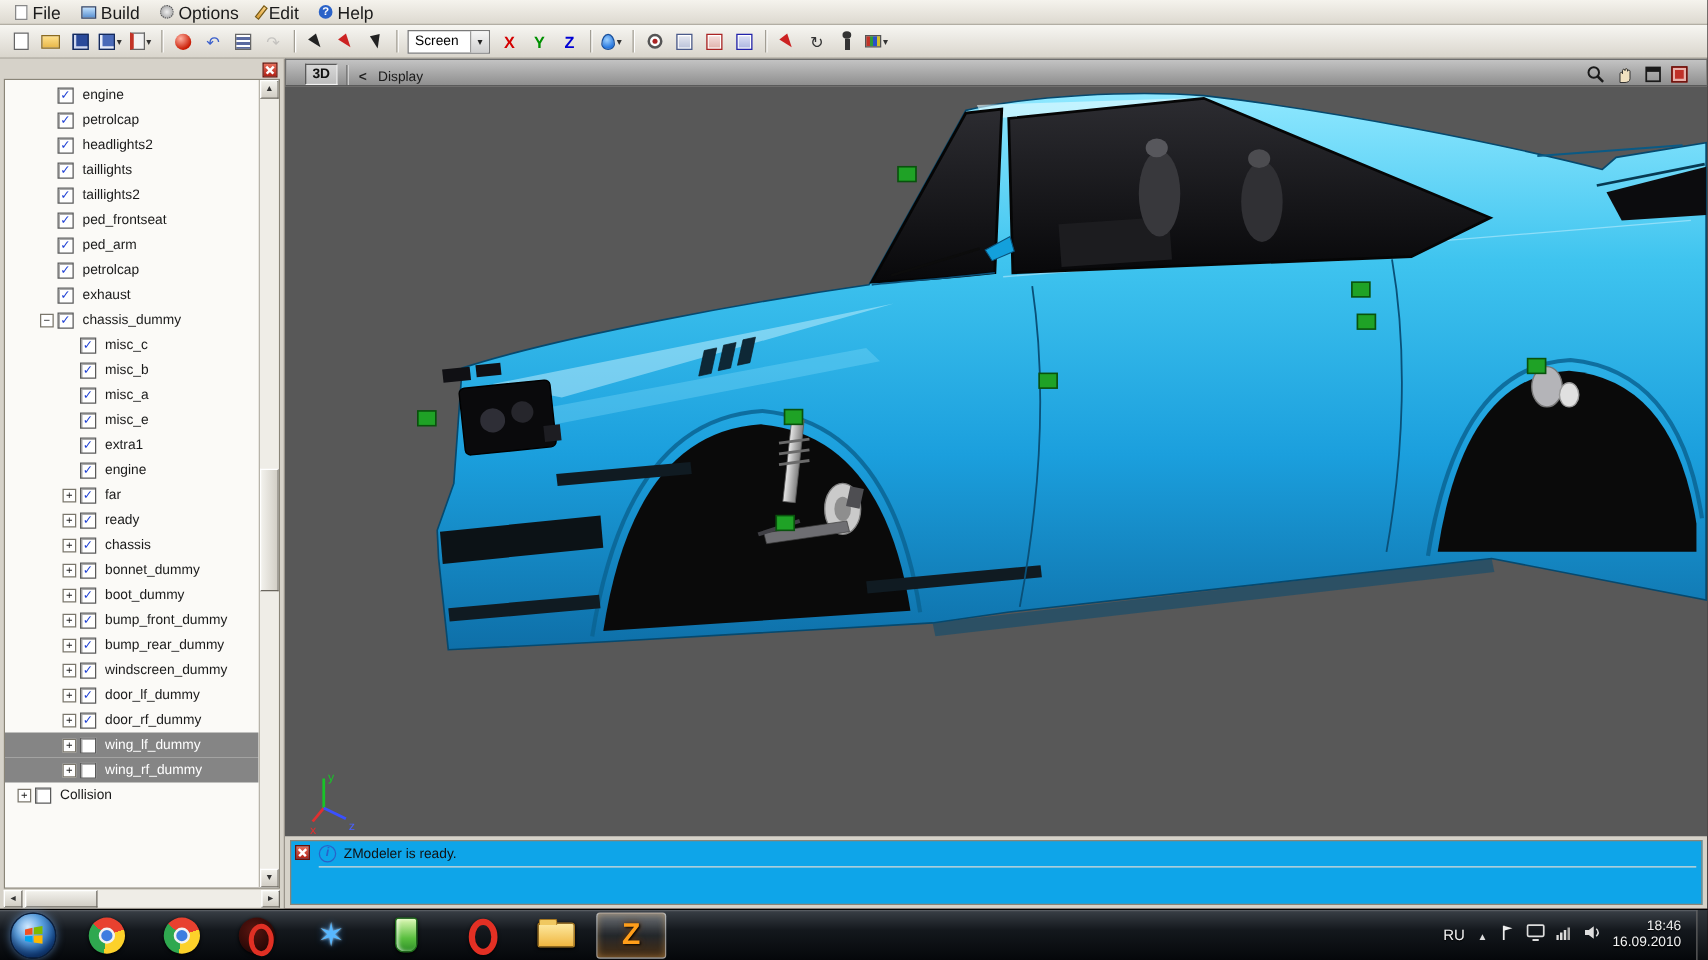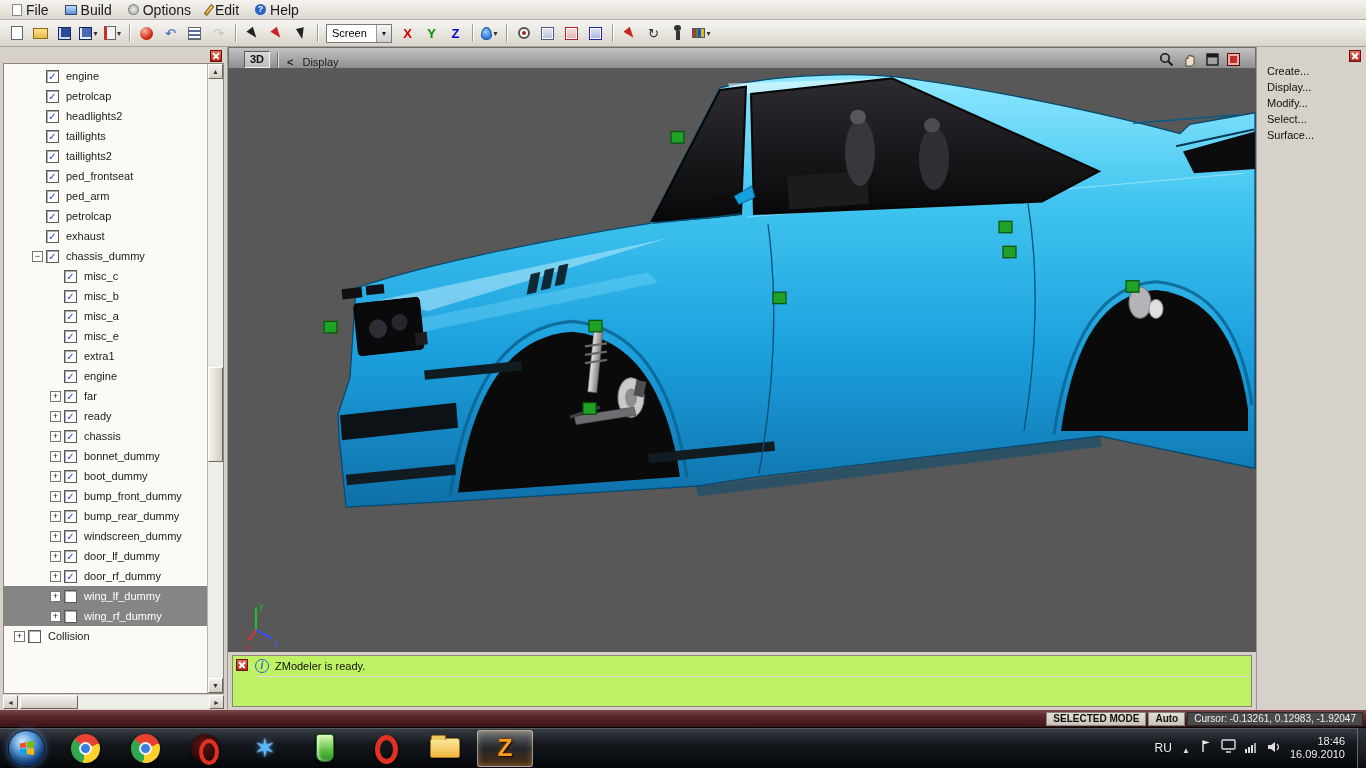--- a/index.html
+++ b/index.html
@@ -101,21 +101,21 @@
 .vb-sep{width:1px;height:16px;background:#6e6e6e;box-shadow:1px 0 0 #ddd;}
 .back-btn{font-size:11px;font-weight:bold;color:#222;padding:0 2px;}
 .view-name{font-size:11px;color:#1a1a1a;}
 .vb-icons{margin-left:auto;display:flex;align-items:center;gap:6px;}
 .vb-btn{width:17px;height:17px;display:flex;align-items:center;justify-content:center;}
 .vb-red{width:13px;height:13px;background:#c03028;border:1px solid #5a0f0a;box-shadow:inset 0 0 0 2px #e8b0aa;}
 .viewport{flex:1;position:relative;background:#585858;overflow:hidden;min-height:0;}
 .viewport svg{position:absolute;inset:0;display:block;}
 
 
-.log-area{height:52px;margin:3px 4px;background:#bef264;border:1px solid #8a8578;position:relative;padding:3px 4px 3px 22px;}
+.log-area{height:52px;margin:3px 4px;background:#0ea5e9;border:1px solid #8a8578;position:relative;padding:3px 4px 3px 22px;}
 .log-close{position:absolute;left:3px;top:3px;margin:0;}
 .log-line{display:flex;align-items:center;gap:6px;font-size:11px;color:#111;border-bottom:1px solid #dddcd6;padding-bottom:3px;}
 .info-icon{width:14px;height:14px;border-radius:50%;border:1px solid #2a62c8;color:#2a62c8;font-size:10px;font-weight:bold;font-style:italic;text-align:center;line-height:12px;flex:none;}
 .info-icon::after{content:"i";}
 
 
 .right-panel{width:110px;background:#d6d2c9;border-left:1px solid #9a958c;display:flex;flex-direction:column;}
 .cmd-item{font-size:11px;color:#111;padding:2px 4px 2px 10px;cursor:pointer;}
 
 
@@ -582,40 +582,23 @@
 
         <div class="log-area">
           <span class="close-box log-close"></span>
           <div class="log-line">
             <span class="info-icon"></span>
             <span class="log-text">ZModeler is ready.</span>
           </div>
         </div>
       </div>
 
-      <div class="right-panel">
-        <div class="panel-top">
-          <span class="close-box"></span>
-        </div>
-        <div>
-            <div class="cmd-item">Create...</div>
-            <div class="cmd-item">Display...</div>
-            <div class="cmd-item">Modify...</div>
-            <div class="cmd-item">Select...</div>
-            <div class="cmd-item">Surface...</div>
-          </div>
-      </div>
 
     </div>
 
-    <div class="statusbar">
-      <span class="status-cell mode">SELECTED MODE</span>
-      <span class="status-cell auto">Auto</span>
-      <span class="status-cell cursor">Cursor: -0.13261, 0.12983, -1.92047</span>
-    </div>
   </div>
 
   <div class="taskbar">
     <div class="start-orb">
       <svg width="16" height="16">
         <path d="M1,3.5 L7,2.2 L7,7.5 L1,8 Z" fill="#f25022"></path>
         <path d="M8,2 L15,0.8 L15,7.2 L8,7.5 Z" fill="#7fba00"></path>
         <path d="M1,9 L7,8.7 L7,14 L1,12.8 Z" fill="#00a4ef"></path>
         <path d="M8,8.6 L15,8.2 L15,15 L8,13.9 Z" fill="#ffb900"></path>
       </svg>

